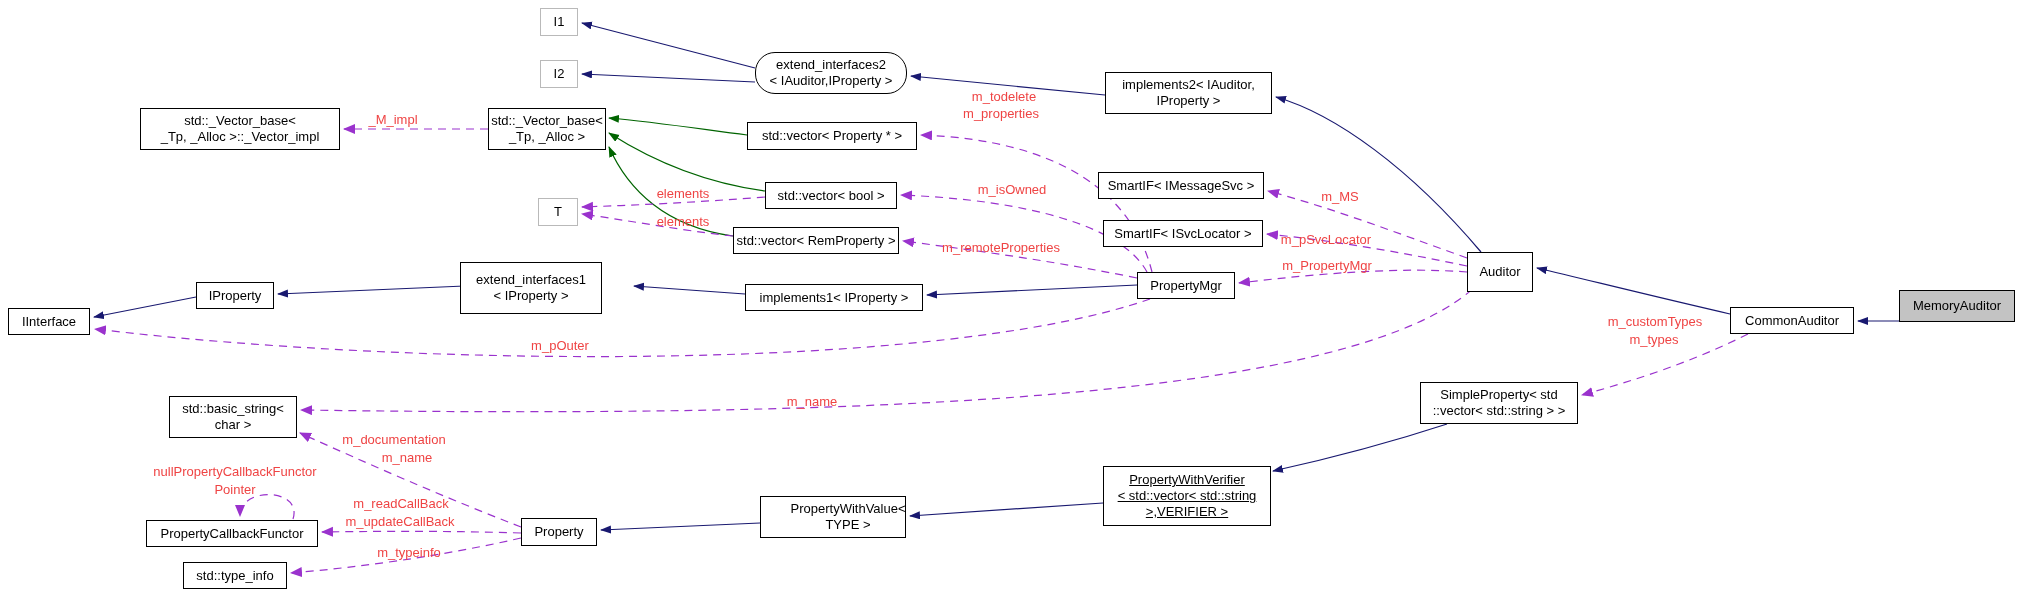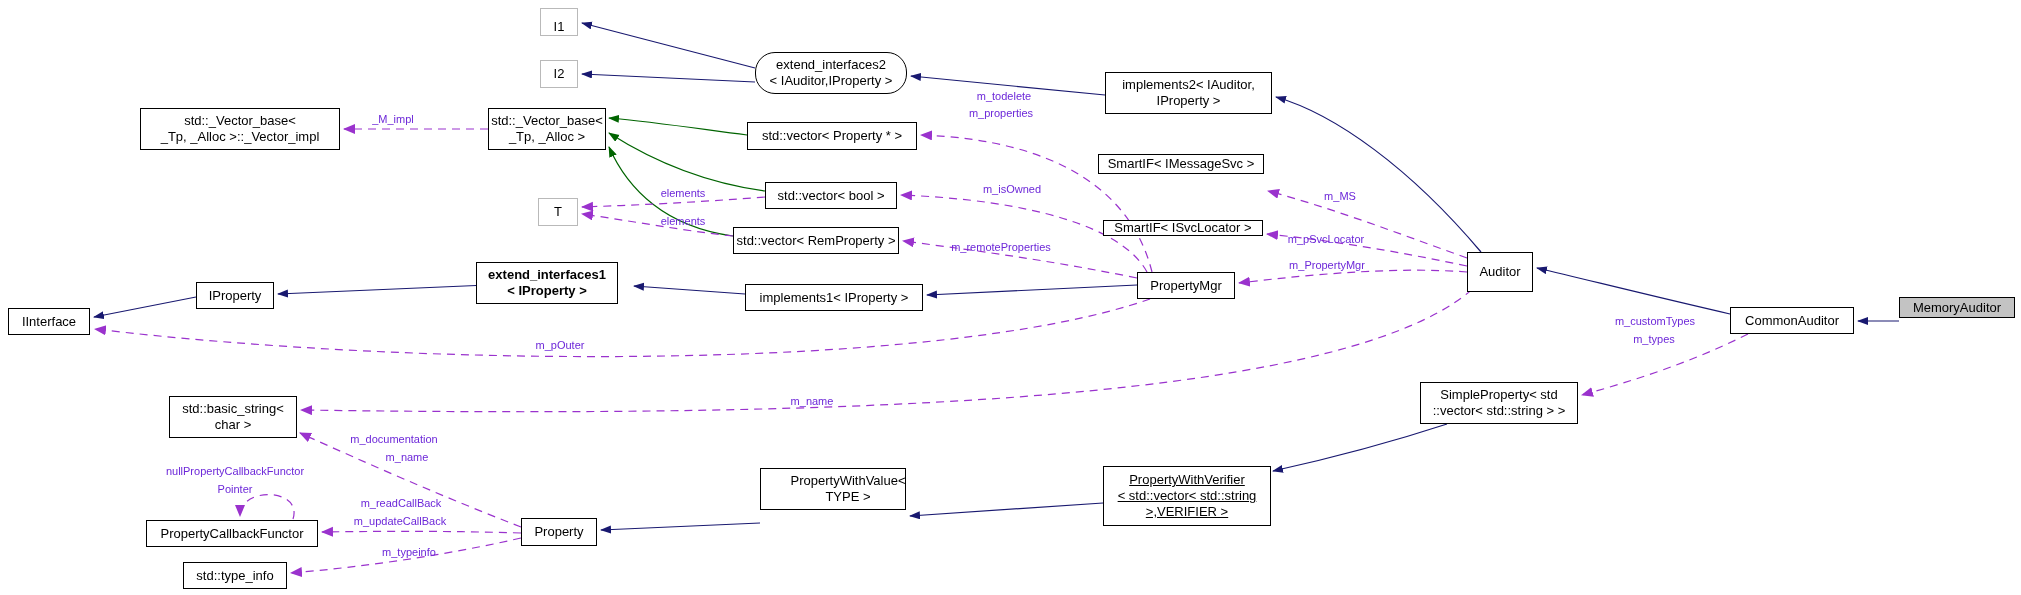--- a/index.html
+++ b/index.html
@@ -15,21 +15,21 @@
   .edge.usage{stroke:var(--c-usage);stroke-dasharray:8,6;}
   .node{
     position:absolute;box-sizing:border-box;background:#fff;border:1px solid #000;
     display:flex;flex-direction:column;align-items:center;justify-content:center;
     font-size:13px;line-height:16px;color:#000;white-space:nowrap;z-index:2;text-align:center;
   }
   .node.tpl{border-color:#b9b9b9;}
   .node.focus{background:#c3c3c3;}
   .elabel{
     position:absolute;transform:translate(-50%,-50%);
-    font-size:11px;line-height:15px;color:#6d28d9;white-space:nowrap;z-index:3;
+    font-size:13px;line-height:15px;color:#ef4444;white-space:nowrap;z-index:3;
   }
 </style>
 </head>
 <body>
 
 <div class="canvas" style="--c-inherit: #191970; --c-template: #006400; --c-usage: #9a32cd;">
   <svg class="edges" width="2021" height="595" viewBox="0 0 2021 595" xmlns="http://www.w3.org/2000/svg">
     <defs>
       <marker id="arrow-inherit" markerWidth="12" markerHeight="10" refX="10" refY="4" orient="auto" markerUnits="userSpaceOnUse">
         <path d="M0,0 L11,4 L0,8 Z" fill="#191970"></path>
@@ -67,21 +67,21 @@
       <path d="M 1467,266 C 1400,252 1336,241 1267,234" class="edge usage" marker-end="url(#arrow-usage)"></path>
       <path d="M 1467,272 C 1400,267 1322,273 1239,283" class="edge usage" marker-end="url(#arrow-usage)"></path>
       <path d="M 1150,299 C 940,372 420,368 95,329" class="edge usage" marker-end="url(#arrow-usage)"></path>
       <path d="M 1482,280 C 1368,402 858,418 301,410" class="edge usage" marker-end="url(#arrow-usage)"></path>
       <path d="M 1748,334 C 1692,362 1636,380 1582,395" class="edge usage" marker-end="url(#arrow-usage)"></path>
       <path d="M 521,527 C 446,498 366,463 300,433" class="edge usage" marker-end="url(#arrow-usage)"></path>
       <path d="M 521,533 C 455,531 392,531 322,532" class="edge usage" marker-end="url(#arrow-usage)"></path>
       <path d="M 521,538 C 442,556 362,567 291,573" class="edge usage" marker-end="url(#arrow-usage)"></path>
       <path d="M 293,519 C 303,488 240,486 240,516" class="edge usage" marker-end="url(#arrow-usage)"></path>
     </svg>
-<div class="node tpl" style="left: 540px; top: 8px; width: 38px; height: 28px; justify-content: flex-end;">
+<div class="node tpl" style="left: 540px; top: 8px; width: 38px; height: 28px;">
       <div class="nl">I1</div>
     </div>
     <div class="node tpl" style="left: 540px; top: 60px; width: 38px; height: 28px;">
       <div class="nl">I2</div>
     </div>
     <div class="node" style="left: 755px; top: 52px; width: 152px; height: 42px; border-radius: 20px;">
       <div class="nl">extend_interfaces2</div>
       <div class="nl">&lt; IAuditor,IProperty &gt;</div>
     </div>
     <div class="node" style="left: 1105px; top: 72px; width: 167px; height: 42px;">
@@ -101,65 +101,65 @@
     </div>
     <div class="node" style="left: 765px; top: 182px; width: 132px; height: 27px;">
       <div class="nl">std::vector&lt; bool &gt;</div>
     </div>
     <div class="node tpl" style="left: 538px; top: 198px; width: 40px; height: 28px;">
       <div class="nl">T</div>
     </div>
     <div class="node" style="left: 733px; top: 227px; width: 166px; height: 27px;">
       <div class="nl">std::vector&lt; RemProperty &gt;</div>
     </div>
-    <div class="node" style="left: 1098px; top: 154px; width: 166px; height: 20px; justify-content: center;">
+    <div class="node" style="left: 1098px; top: 172px; width: 166px; height: 27px; justify-content: center;">
       <div class="nl">SmartIF&lt; IMessageSvc &gt;</div>
     </div>
-    <div class="node" style="left: 1103px; top: 220px; width: 160px; height: 16px;">
+    <div class="node" style="left: 1103px; top: 220px; width: 160px; height: 27px;">
       <div class="nl">SmartIF&lt; ISvcLocator &gt;</div>
     </div>
     <div class="node" style="left: 1467px; top: 252px; width: 66px; height: 40px;">
       <div class="nl">Auditor</div>
     </div>
     <div class="node" style="left: 196px; top: 282px; width: 78px; height: 27px;">
       <div class="nl">IProperty</div>
     </div>
-    <div class="node" style="left: 476px; top: 262px; width: 142px; height: 42px; font-weight: bold;">
+    <div class="node" style="left: 460px; top: 262px; width: 142px; height: 52px;">
       <div class="nl">extend_interfaces1</div>
       <div class="nl">&lt; IProperty &gt;</div>
     </div>
     <div class="node" style="left: 745px; top: 284px; width: 178px; height: 27px;">
       <div class="nl">implements1&lt; IProperty &gt;</div>
     </div>
     <div class="node" style="left: 1137px; top: 272px; width: 98px; height: 27px;">
       <div class="nl">PropertyMgr</div>
     </div>
     <div class="node" style="left: 8px; top: 308px; width: 82px; height: 27px;">
       <div class="nl">IInterface</div>
     </div>
     <div class="node" style="left: 1730px; top: 307px; width: 124px; height: 27px;">
       <div class="nl">CommonAuditor</div>
     </div>
-    <div class="node focus" style="left: 1899px; top: 297px; width: 116px; height: 21px;">
+    <div class="node focus" style="left: 1899px; top: 290px; width: 116px; height: 32px;">
       <div class="nl">MemoryAuditor</div>
     </div>
     <div class="node" style="left: 169px; top: 396px; width: 128px; height: 42px;">
       <div class="nl">std::basic_string&lt;</div>
       <div class="nl">char &gt;</div>
     </div>
     <div class="node" style="left: 1420px; top: 382px; width: 158px; height: 42px;">
       <div class="nl">SimpleProperty&lt; std</div>
       <div class="nl">::vector&lt; std::string &gt; &gt;</div>
     </div>
     <div class="node" style="left: 1103px; top: 466px; width: 168px; height: 60px; text-decoration: underline;">
       <div class="nl">PropertyWithVerifier</div>
       <div class="nl">&lt; std::vector&lt; std::string</div>
       <div class="nl">&gt;,VERIFIER &gt;</div>
     </div>
-    <div class="node" style="left: 760px; top: 468px; width: 146px; height: 42px; padding-left: 30px;">
+    <div class="node" style="left: 760px; top: 496px; width: 146px; height: 42px; padding-left: 30px;">
       <div class="nl">PropertyWithValue&lt;</div>
       <div class="nl">TYPE &gt;</div>
     </div>
     <div class="node" style="left: 521px; top: 518px; width: 76px; height: 28px;">
       <div class="nl">Property</div>
     </div>
     <div class="node" style="left: 146px; top: 520px; width: 172px; height: 27px;">
       <div class="nl">PropertyCallbackFunctor</div>
     </div>
     <div class="node" style="left: 183px; top: 562px; width: 104px; height: 27px;">

